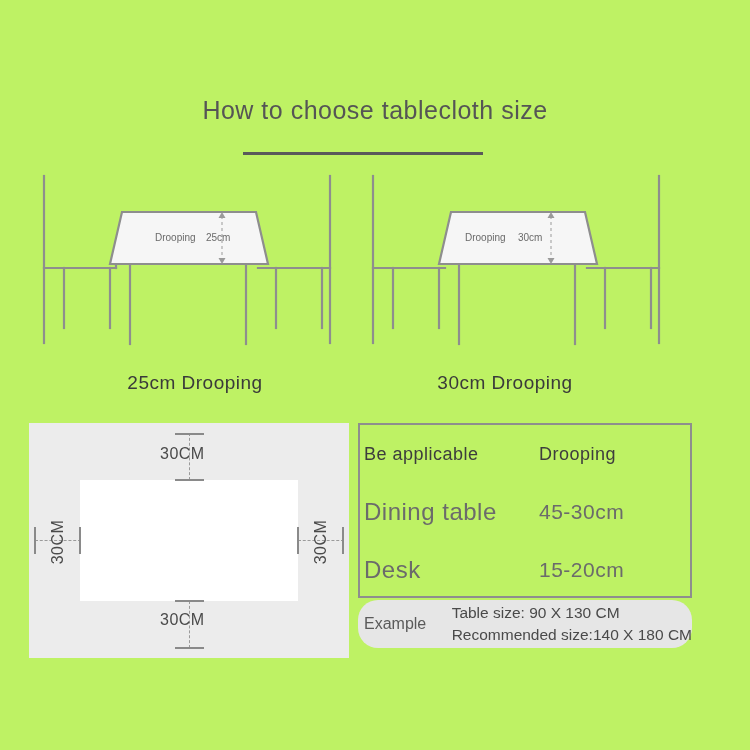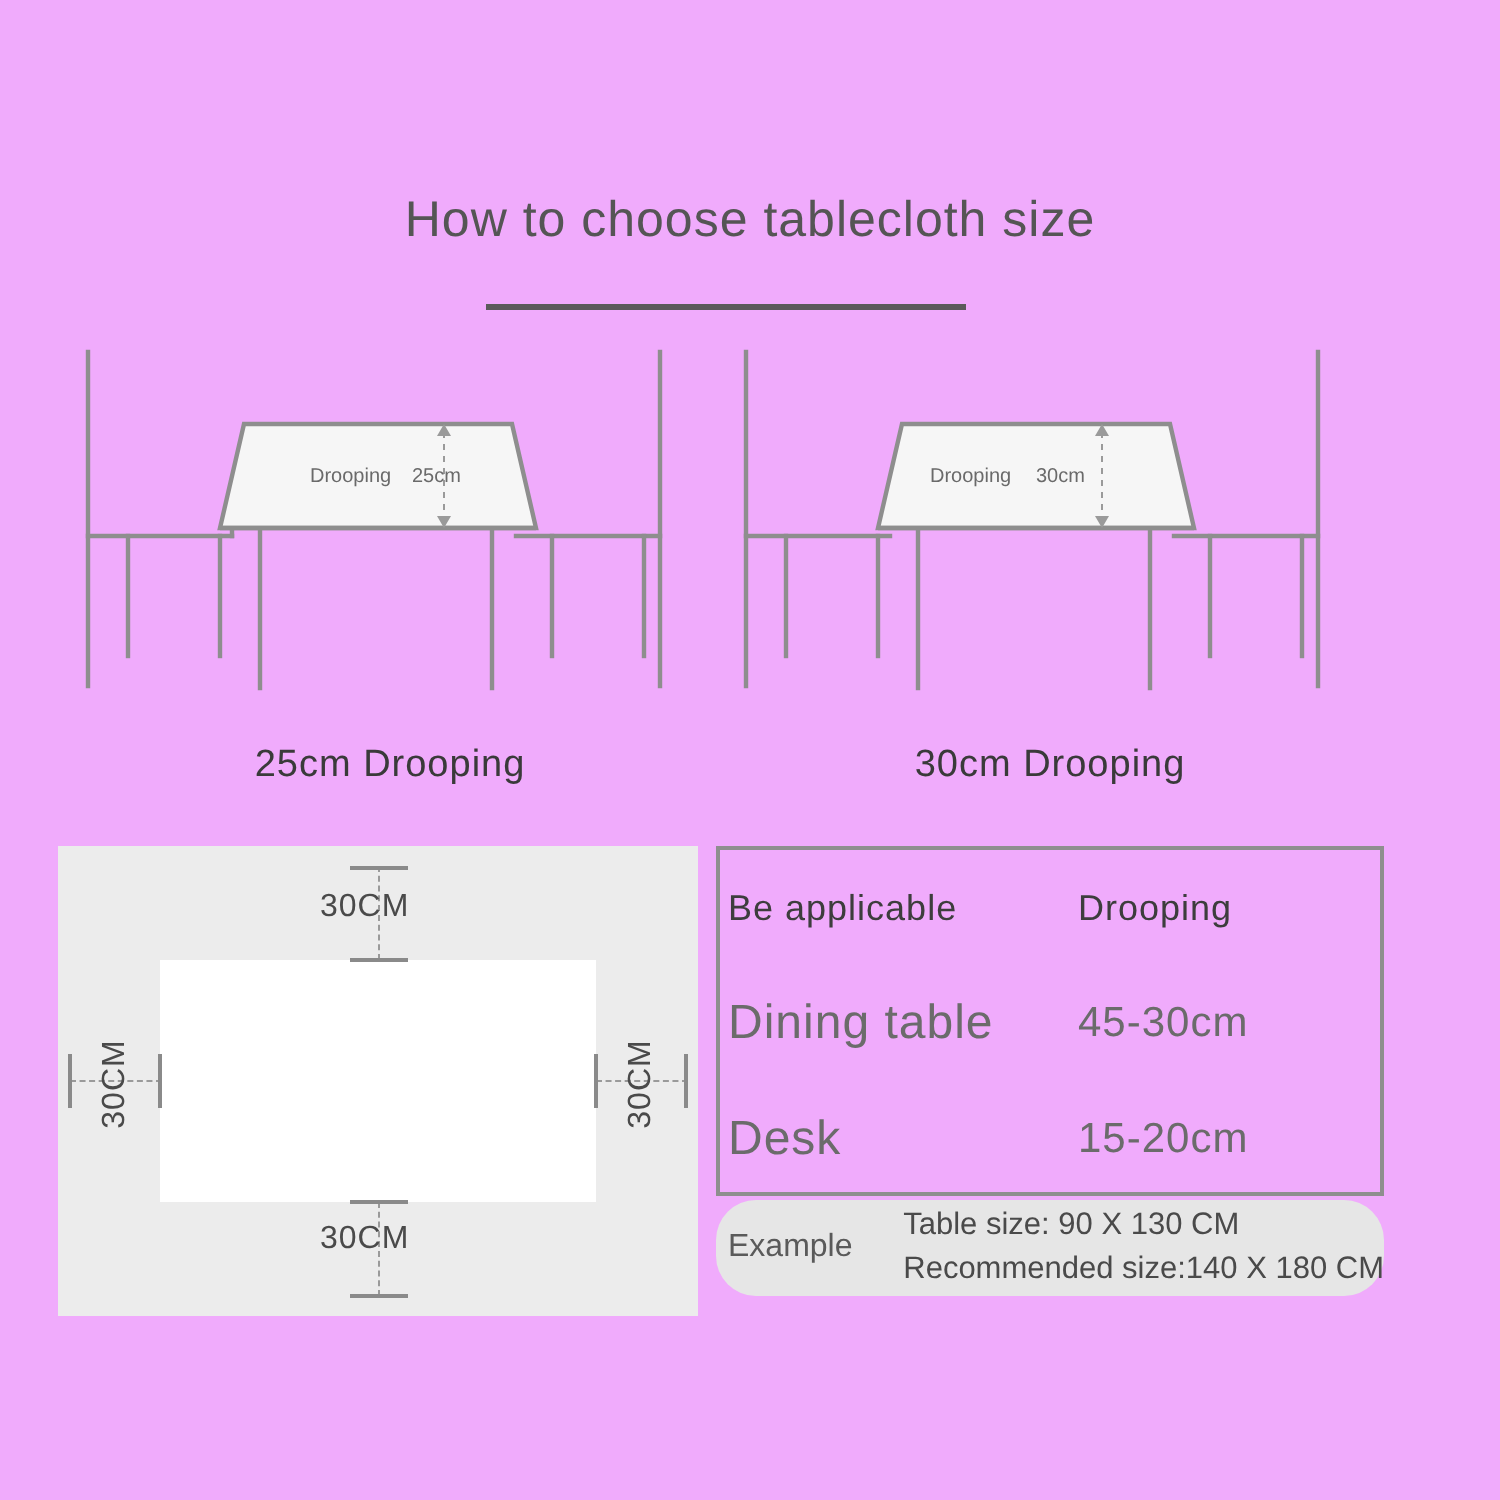--- a/index.html
+++ b/index.html
@@ -12,21 +12,21 @@
     height: 750px;
     font-family: "Liberation Sans", sans-serif;
     color: #4a4a4a;
     position: relative;
     overflow: hidden;
   }
   #page {
     position: relative;
     width: 750px;
     height: 750px;
-    background: #f0abfc;
+    background: #bef264;
   }
 
   
   .title {
     position: absolute;
     left: 0;
     top: 96px;
     width: 750px;
     text-align: center;
     font-size: 25px;
@@ -57,21 +57,21 @@
   .caption {
     position: absolute;
     top: 372px;
     width: 330px;
     text-align: center;
     font-size: 19px;
     color: #3a3a3a;
     letter-spacing: 0.5px;
   }
   .caption-left { left: 30px; }
-  .caption-right { left: 360px; }
+  .caption-right { left: 340px; }
 
   
   .cloth-box {
     position: absolute;
     left: 29px;
     top: 423px;
     width: 320px;
     height: 235px;
     background: #ececec;
   }

